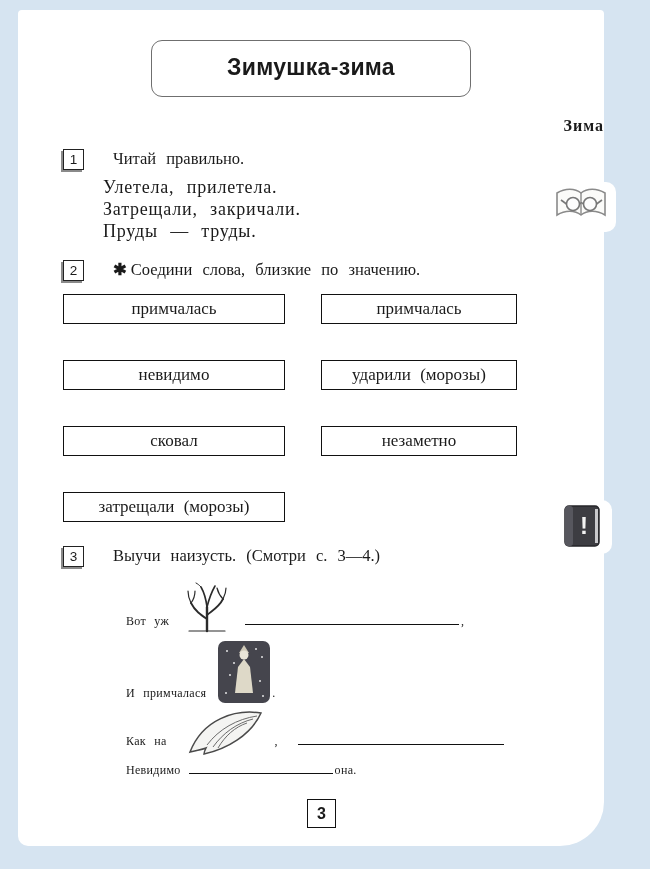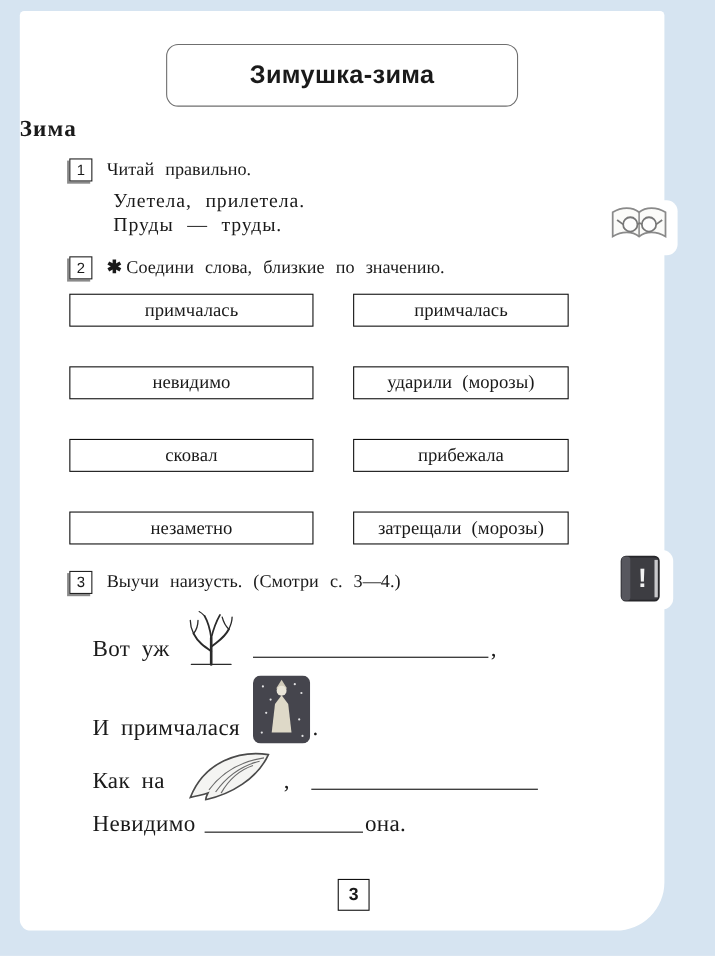--- a/index.html
+++ b/index.html
@@ -27,24 +27,24 @@
     border-radius: 11px;
     text-align: center;
     padding: 12px 6px 14px 6px;
     font-family: "Liberation Sans", sans-serif;
     font-weight: bold;
     font-size: 23px;
     line-height: 1.25;
     letter-spacing: 0.3px;
   }
   .poem-title {
-    text-align: left;
+    text-align: right;
     font-weight: bold;
-    font-size: 21px;
-    margin-top: 8px;
+    font-size: 16px;
+    margin-top: 20px;
     letter-spacing: 1px;
   }
   .poem-author {
     text-align: center;
     font-size: 15px;
     margin-top: 2px;
     letter-spacing: 1px;
     word-spacing: 4px;
   }
   
@@ -58,21 +58,21 @@
   .num-badge {
     flex: 0 0 auto;
     width: 21px; height: 21px;
     border: 1.5px solid #222;
     box-shadow: -2px 2px 0 #8a8a8a;
     display: flex; align-items: center; justify-content: center;
     font-family: "Liberation Sans", sans-serif;
     font-size: 13.5px;
     background: #fff;
   }
-  .task-text { margin-left: 13px; }
+  .task-text { margin-left: 29px; }
   .star { font-weight: bold; margin-right: 4px; font-family: "Liberation Sans", sans-serif; }
   .poem-lines {
     margin: 6px 0 0 85px;
     font-size: 18px;
     line-height: 22px;
     letter-spacing: 0.8px;
     word-spacing: 7px;
   }
   
   .word-grid {
@@ -89,22 +89,22 @@
     display: flex; align-items: center; justify-content: center;
     font-size: 17px;
     word-spacing: 5px;
     background: #fff;
   }
   
   .fill-section { margin-top: 14px; }
   .fill-line {
     display: flex;
     align-items: flex-end;
-    margin-left: 66px;
-    font-size: 21px;
+    margin-left: 108px;
+    font-size: 12px;
     word-spacing: 5px;
     letter-spacing: 0.3px;
   }
   .fill-line .txt { padding-bottom: 2px; }
   .blank {
     display: inline-block;
     border-bottom: 1.6px solid #111;
     height: 10px;
     margin: 0 2px 6px 8px;
   }
@@ -152,37 +152,37 @@
     </div>
 
     <div class="poem-title">Зима</div>
 
     <div class="task-row">
       <div class="num-badge">1</div>
       <div class="task-text">Читай правильно.</div>
     </div>
     <div class="poem-lines">
       <div>Улетела, прилетела.</div>
+      <div>Затрещали, закричали.</div>
       <div>Пруды — труды.</div>
     </div>
 
     <div class="task-row" style="margin-top:18px;">
       <div class="num-badge">2</div>
       <div class="task-text">
         <span class="star">✱</span><span>Соедини слова, близкие по значению.</span>
       </div>
     </div>
 
     <div class="word-grid">
       <div class="word-box">примчалась</div>
       <div class="word-box">примчалась</div>
       <div class="word-box">невидимо</div>
       <div class="word-box">ударили (морозы)</div>
       <div class="word-box">сковал</div>
-      <div class="word-box">прибежала</div>
       <div class="word-box">незаметно</div>
       <div class="word-box">затрещали (морозы)</div>
     </div>
 
     <div class="task-row" style="margin-top:24px;">
       <div class="num-badge">3</div>
       <div class="task-text">Выучи наизусть. (Смотри с. 3—4.)</div>
     </div>
 
     <div class="fill-section">

